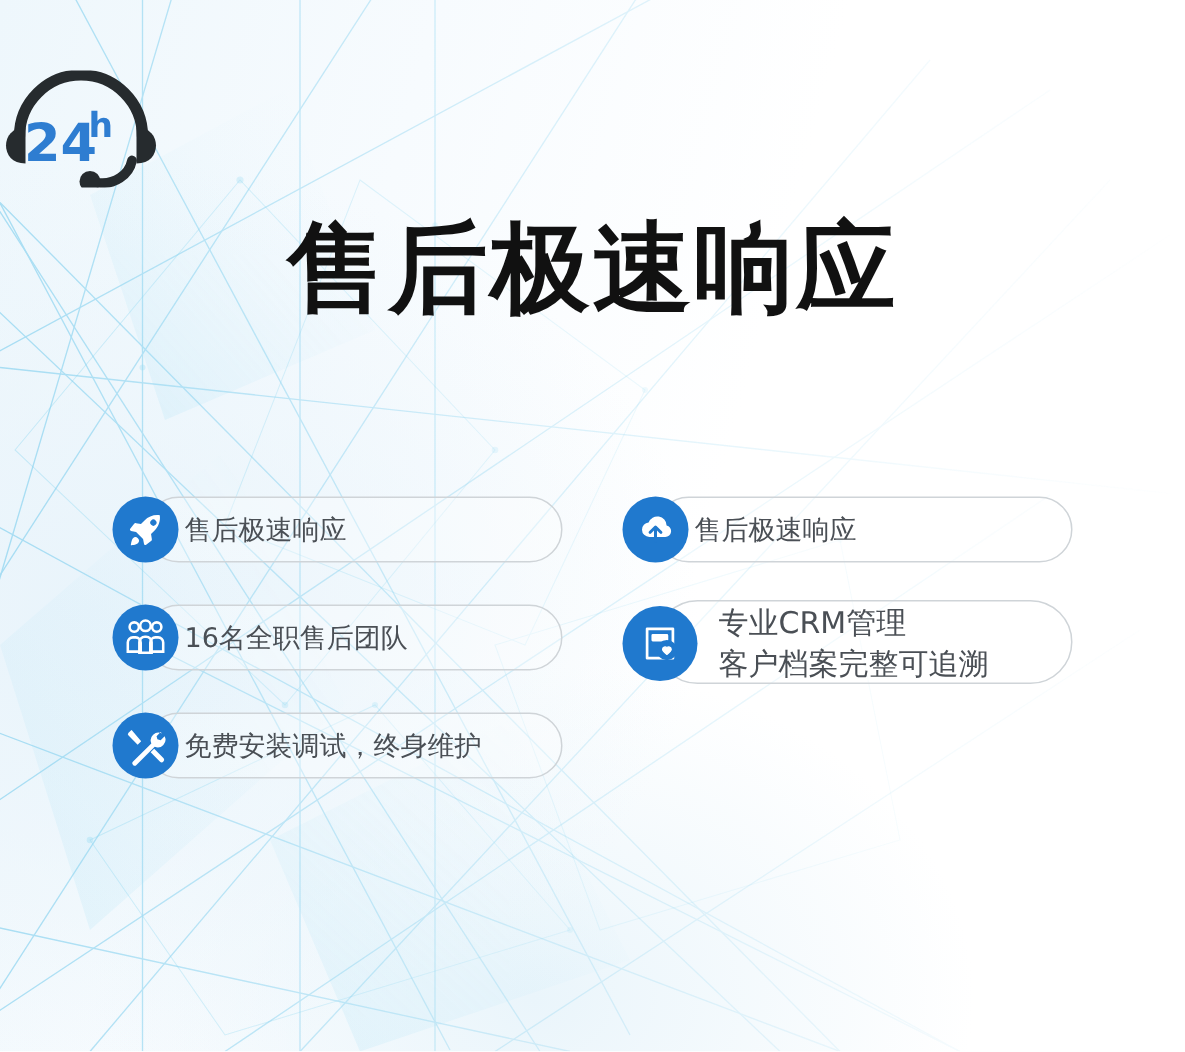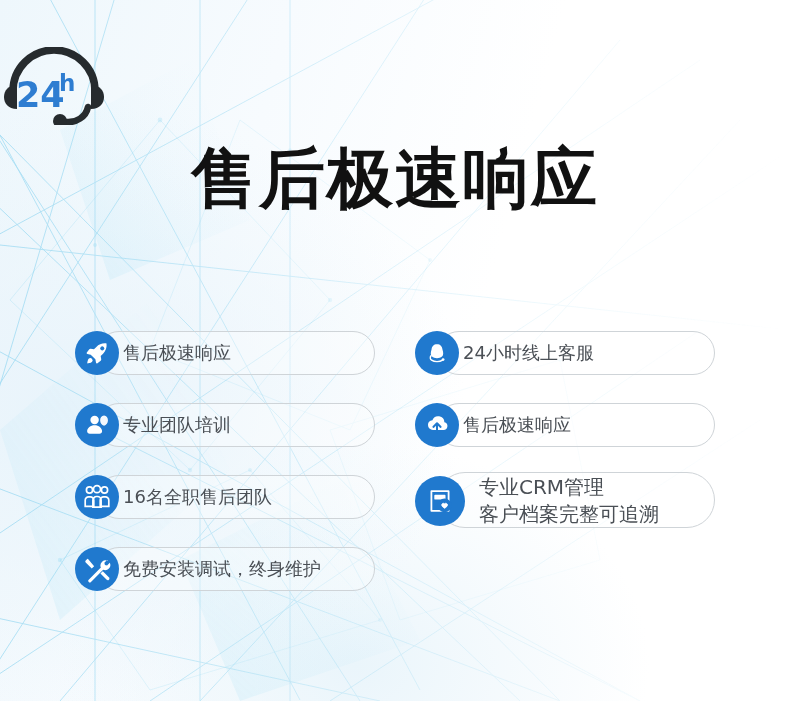--- a/index.html
+++ b/index.html
@@ -198,31 +198,20 @@
       <div class="pill"></div>
       <div class="badge">
         <svg width="26" height="26" viewBox="0 0 24 24" fill="#ffffff">
           <path d="M20.8 3.2c-3.6-.5-7 .8-9.4 3.2L9.2 8.6l-3-.5c-.5-.1-1 .1-1.3.5L2.6 11.6c-.4.5-.1 1.2.5 1.3l3.1.6 4.3 4.3.6 3.1c.1.6.8.9 1.3.5l3-2.3c.4-.3.6-.8.5-1.3l-.5-3 2.2-2.2c2.4-2.4 3.7-5.8 3.2-9.4zm-5.3 5.9a1.9 1.9 0 1 1 2.7-2.7 1.9 1.9 0 0 1-2.7 2.7z"></path>
           <path d="M4.3 17.4c-1 1-1.3 4.3-1.3 4.3s3.3-.3 4.3-1.3a2.1 2.1 0 0 0-3-3z"></path>
         </svg>
       </div>
       <div class="label">售后极速响应</div>
     </div>
 
-    <div class="item">
-      <div class="pill"></div>
-      <div class="badge">
-        <svg width="26" height="26" viewBox="0 0 24 24" fill="#ffffff">
-          <path d="M18.5 3.2c-2.3.4-3.6 1.9-3.6 4.3 0 2.5 1.4 4.4 3.6 5.2 2.2-.8 3.6-2.7 3.6-5.2 0-2.4-1.3-3.9-3.6-4.3z" opacity="0.95"></path>
-          <circle cx="9.8" cy="7.4" r="3.9"></circle>
-          <path d="M9.8 12.2c-3.8 0-6.9 2.5-6.9 5.6 0 1.3 1 2.2 2.4 2.2h9c1.4 0 2.4-.9 2.4-2.2 0-3.1-3.1-5.6-6.9-5.6z"></path>
-        </svg>
-      </div>
-      <div class="label">专业团队培训</div>
-    </div>
 
     <div class="item">
       <div class="pill"></div>
       <div class="badge">
         <svg width="28" height="28" viewBox="0 0 28 28" fill="none" stroke="#ffffff" stroke-width="1.7">
           <circle cx="6.5" cy="7" r="3.1"></circle>
           <circle cx="14" cy="6.2" r="3.5"></circle>
           <circle cx="21.5" cy="7" r="3.1"></circle>
           <path d="M2.2 23.4v-6.1a3.4 3.4 0 0 1 3.4-3.4h1.8a3.4 3.4 0 0 1 3.4 3.4v6.1z"></path>
           <path d="M9.9 24.2v-7a3.7 3.7 0 0 1 3.7-3.7h.8a3.7 3.7 0 0 1 3.7 3.7v7z"></path>
@@ -242,32 +231,20 @@
           <path d="M2.9 2.6 1.5 4a1.2 1.2 0 0 0 0 1.7l5.4 5.4 2.1-2.1L3.6 2.6a.5.5 0 0 0-.7 0z"></path>
           <path d="M14.6 15.6l2.1-2.1 5.6 5.6a1.5 1.5 0 0 1-2.1 2.1z"></path>
         </svg>
       </div>
       <div class="label">免费安装调试，终身维护</div>
     </div>
   </div>
 
   <div class="col col-right">
 
-    <div class="item">
-      <div class="pill"></div>
-      <div class="badge">
-        <svg width="28" height="28" viewBox="0 0 28 28" fill="#ffffff">
-          <path d="M14 4c-4.1 0-7.3 2.9-7.3 6.8v3.1h2.6c.7 0 1.3.6 1.3 1.3v4.1c0 .7-.6 1.3-1.3 1.3H7.7c-.8 0-1.4-.6-1.4-1.4v-7.8C6.3 6.5 9.7 3 14 3s7.7 3.5 7.7 7.4v7.8c0 .8-.6 1.4-1.4 1.4h-1.6c-.7 0-1.3-.6-1.3-1.3v-4.1c0-.7.6-1.3 1.3-1.3h2.6v-3.1C21.3 6.9 18.1 4 14 4z" opacity="0"></path>
-          <path d="M14 5.2c-3.2 0-5.2 2.1-5.4 5-1.2 3.6-1.1 6 .4 7.4 1.3 1.2 3.1 1.7 5 1.7s3.7-.5 5-1.7c1.5-1.4 1.6-3.8.4-7.4-.2-2.9-2.2-5-5.4-5z"></path>
-          <path d="M8 16.8c-1.1 1.4-1 3.3.6 4.4 1.5 1 3.5 1.4 5.4 1.4 2 0 4-.4 5.5-1.5" fill="none" stroke="#ffffff" stroke-width="1.4" stroke-linecap="round"></path>
-          <circle cx="20.1" cy="20.6" r="1.4"></circle>
-        </svg>
-      </div>
-      <div class="label">24小时线上客服</div>
-    </div>
 
     <div class="item">
       <div class="pill"></div>
       <div class="badge">
         <svg width="28" height="28" viewBox="0 0 28 28" fill="#ffffff">
           <path d="M21.4 11.3a6.2 6.2 0 0 0-12-2A4.8 4.8 0 0 0 5 14.1 4.9 4.9 0 0 0 9.9 19h10.6a3.9 3.9 0 0 0 .9-7.7z"></path>
           <path d="M14 22.6a1 1 0 0 0 1-1v-6.9l2 2a1 1 0 0 0 1.4-1.4l-3.7-3.7a1 1 0 0 0-1.4 0L9.6 15.3A1 1 0 0 0 11 16.7l2-2v6.9a1 1 0 0 0 1 1z" fill="#2079ce"></path>
         </svg>
       </div>
       <div class="label">售后极速响应</div>

